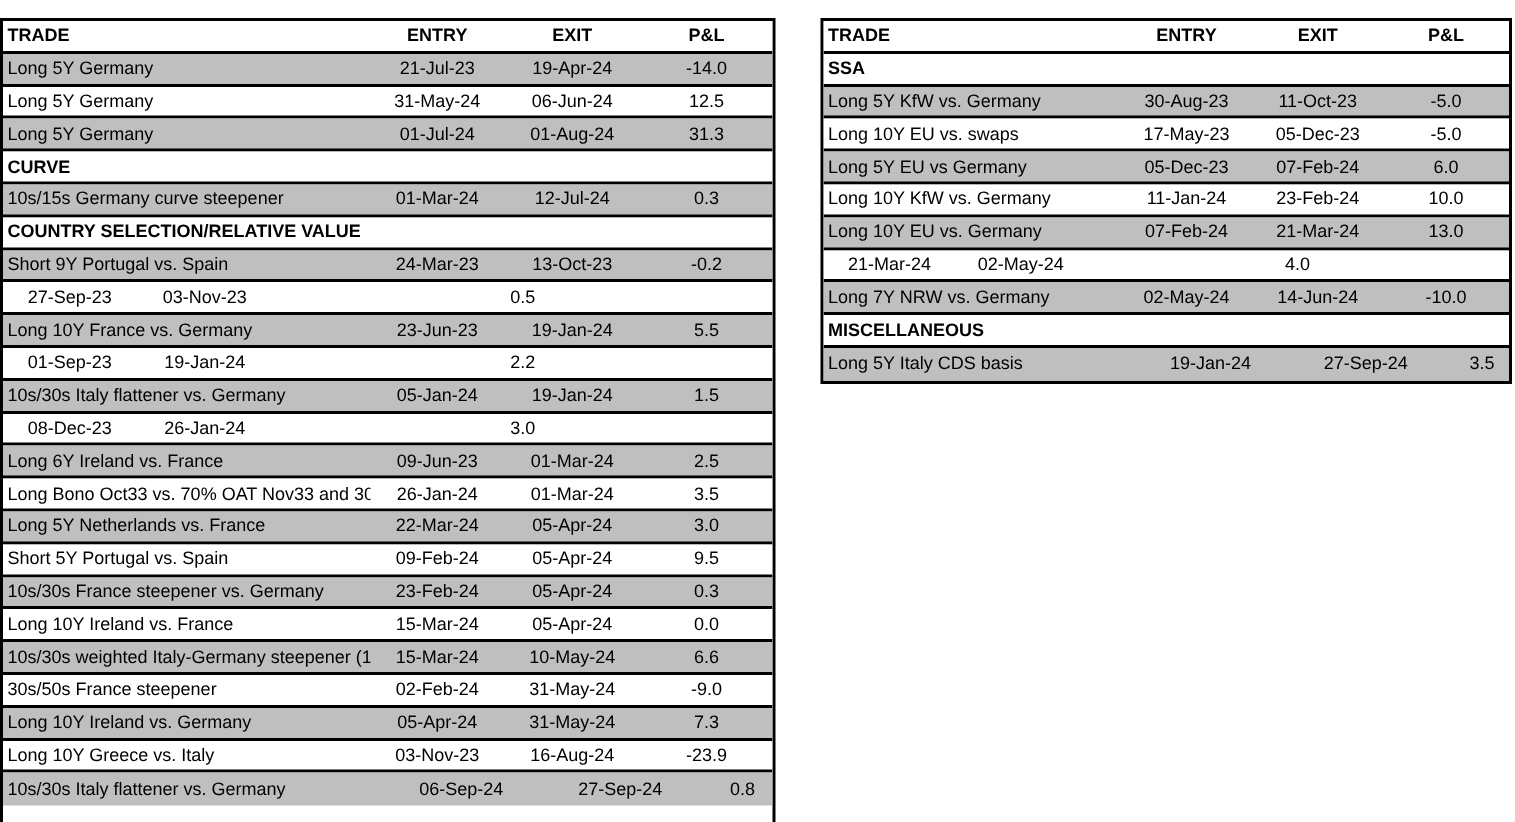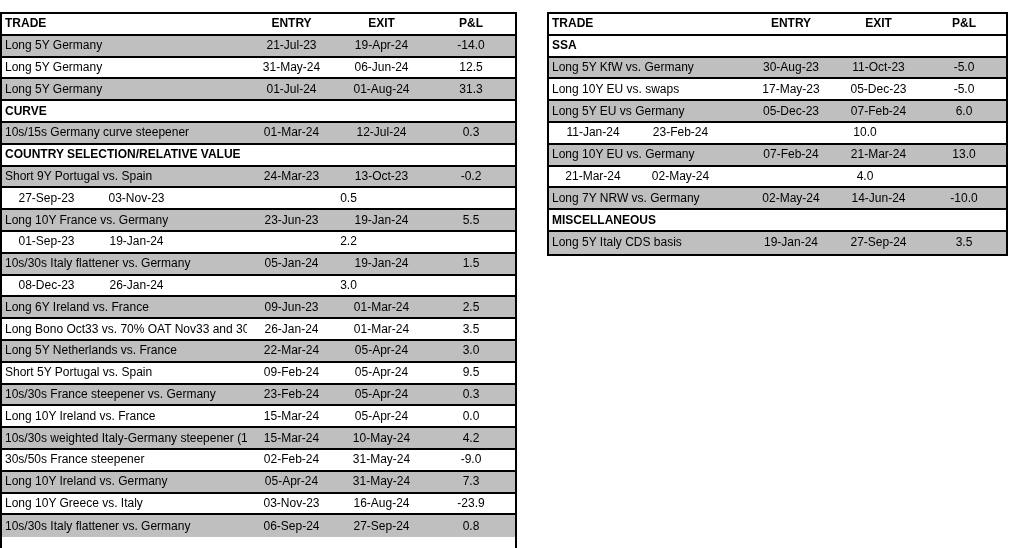--- a/index.html
+++ b/index.html
@@ -33,21 +33,21 @@
   }
   .row {
     display: flex;
     height: 21.8px;
     box-sizing: border-box;
     border-bottom: 2px solid #000000;
     align-items: center;
     overflow: hidden;
     background: #ffffff;
   }
-  .trade-table .row:last-child { border-bottom: none; }
+  .trade-table .row:last-child { border-bottom: none; gap: 16px; }
   .row.gray { background: #bfbfbf; }
   .cell {
     box-sizing: border-box;
     padding: 0 2px;
     white-space: nowrap;
     overflow: hidden;
     font-size: 12px;
     color: #000000;
     line-height: 19px;
   }
@@ -173,21 +173,21 @@
     <div class="row data-row">
       <div class="cell col-0 trade">Long 10Y Ireland vs. France</div>
       <div class="cell col-1 num">15-Mar-24</div>
       <div class="cell col-2 num">05-Apr-24</div>
       <div class="cell col-3 num">0.0</div>
     </div>
     <div class="row data-row gray">
       <div class="cell col-0 trade">10s/30s weighted Italy-Germany steepener (100%</div>
       <div class="cell col-1 num">15-Mar-24</div>
       <div class="cell col-2 num">10-May-24</div>
-      <div class="cell col-3 num">4.2</div>
+      <div class="cell col-3 num">6.6</div>
     </div>
     <div class="row data-row">
       <div class="cell col-0 trade">30s/50s France steepener</div>
       <div class="cell col-1 num">02-Feb-24</div>
       <div class="cell col-2 num">31-May-24</div>
       <div class="cell col-3 num">-9.0</div>
     </div>
     <div class="row data-row gray">
       <div class="cell col-0 trade">Long 10Y Ireland vs. Germany</div>
       <div class="cell col-1 num">05-Apr-24</div>
@@ -230,20 +230,21 @@
       <div class="cell col-2 num">05-Dec-23</div>
       <div class="cell col-3 num">-5.0</div>
     </div>
     <div class="row data-row gray">
       <div class="cell col-0 trade">Long 5Y EU vs Germany</div>
       <div class="cell col-1 num">05-Dec-23</div>
       <div class="cell col-2 num">07-Feb-24</div>
       <div class="cell col-3 num">6.0</div>
     </div>
     <div class="row data-row">
+      <div class="cell col-0 trade">Long 10Y KfW vs. Germany</div>
       <div class="cell col-1 num">11-Jan-24</div>
       <div class="cell col-2 num">23-Feb-24</div>
       <div class="cell col-3 num">10.0</div>
     </div>
     <div class="row data-row gray">
       <div class="cell col-0 trade">Long 10Y EU vs. Germany</div>
       <div class="cell col-1 num">07-Feb-24</div>
       <div class="cell col-2 num">21-Mar-24</div>
       <div class="cell col-3 num">13.0</div>
     </div>

